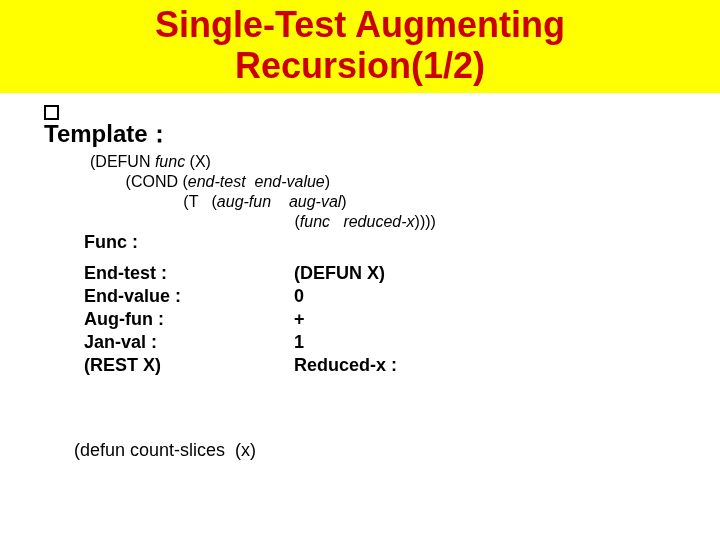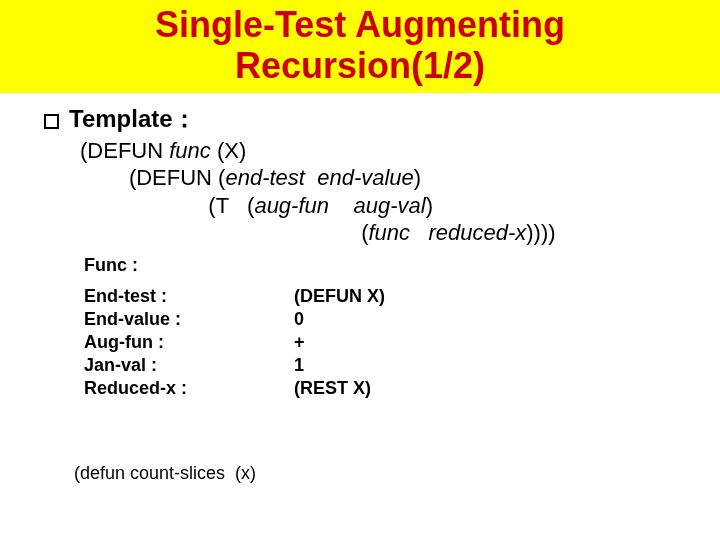--- a/index.html
+++ b/index.html
@@ -29,48 +29,49 @@
     font-size: 36px;
     line-height: 1.15;
   }
   .body {
     padding: 6px 44px 0 44px;
   }
   .bullet-row {
     display: flex;
     align-items: baseline;
     margin-top: 4px;
+    flex-direction: column;
   }
   .bullet-box {
     width: 15px;
     height: 15px;
     border: 2px solid #000;
     box-sizing: border-box;
     margin-right: 10px;
     position: relative;
     top: 2px;
     flex: none;
   }
   .bullet-label {
     font-size: 24px;
     font-weight: bold;
     color: #000;
   }
   .code {
-    margin-left: 36px;
+    margin-left: 46px;
     margin-top: 2px;
-    font-size: 22px;
+    font-size: 16px;
     line-height: 1.25;
     font-family: Arial, Helvetica, sans-serif;
   }
   .code .l { white-space: pre; }
   .ital { font-style: italic; }
   .tbl {
     margin-left: 40px;
-    margin-top: 8px;
+    margin-top: 0;
     display: grid;
     grid-template-columns: 200px auto;
     column-gap: 10px;
     row-gap: 2px;
     font-size: 18px;
     font-weight: bold;
   }
   .tbl .hdr-gap { grid-column: 1 / span 2; height: 6px; }
   .code2 {
     margin-left: 30px;
@@ -94,39 +95,39 @@
 
   <div class="body">
 
     <div class="bullet-row">
       <span class="bullet-box"></span>
       <span class="bullet-label">Template：</span>
     </div>
 
     <div class="code">
       <div class="l"><span>(DEFUN </span><span class="ital">func</span><span> (X)</span></div>
-      <div class="l"><span>        (DEFUN (</span><span class="ital">end-test  end-value</span><span>)</span></div>
+      <div class="l"><span>        (COND (</span><span class="ital">end-test  end-value</span><span>)</span></div>
       <div class="l"><span>                     (T   (</span><span class="ital">aug-fun    aug-val</span><span>)</span></div>
       <div class="l"><span>                                              (</span><span class="ital">func   reduced-x</span><span>))))</span></div>
     </div>
 
 
     <div class="tbl">
       <div>Func :</div>
       <div class="hdr-gap"></div>
       <div>End-test :</div>
       <div>(DEFUN X)</div>
       <div>End-value :</div>
       <div>0</div>
       <div>Aug-fun :</div>
       <div>+</div>
       <div>Jan-val :</div>
       <div>1</div>
+      <div>(REST X)</div>
       <div>Reduced-x :</div>
-      <div>(REST X)</div>
     </div>
 
     <div class="code2">
       <div>(defun count-slices  (x)</div>
       
       
     </div>
 
   </div>
 </div>

